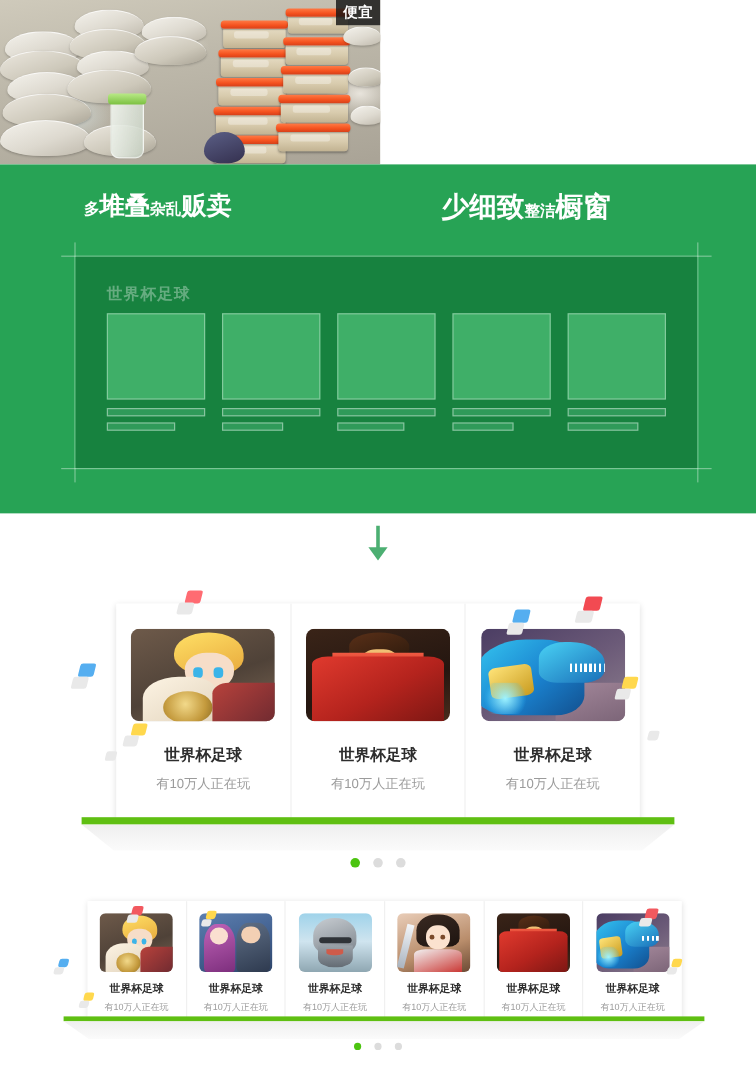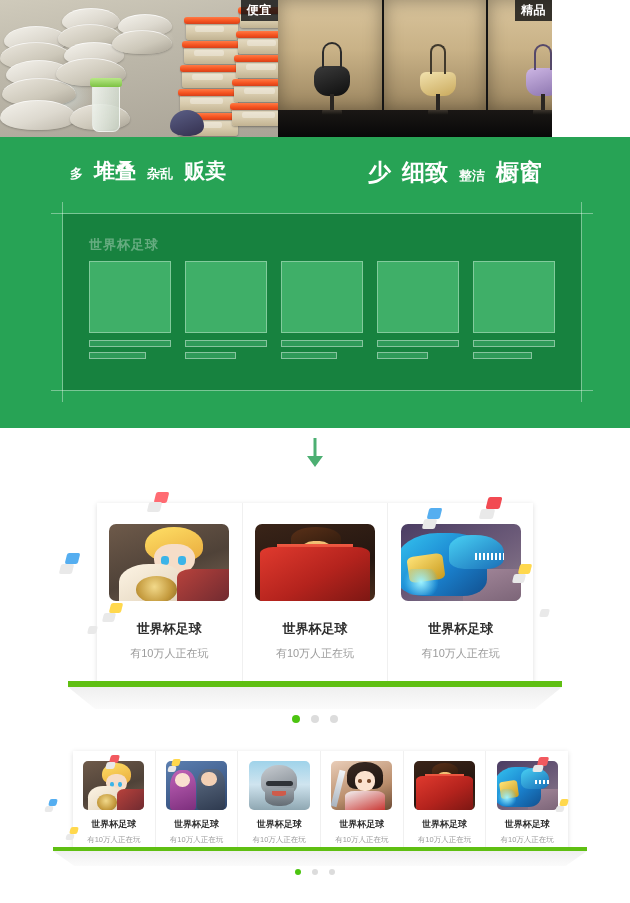--- a/index.html
+++ b/index.html
@@ -3,21 +3,21 @@
 <meta charset="utf-8">
 <style>
   * { box-sizing: border-box; margin: 0; padding: 0; }
   html, body {
     width: 630px; height: 903px;
     font-family: "Liberation Sans", "DejaVu Sans", sans-serif;
     background: #ffffff; overflow: hidden;
   }
 
   
-  .hero { position: relative; width: 552px; height: 137px; display: flex; }
+  .hero { position: relative; width: 630px; height: 137px; display: flex; }
   .hero-pane { position: relative; height: 137px; overflow: hidden; }
   .hero-left  { width: 317px; }
   .hero-right { width: 313px; }
 
   
   .photo-market {
     position: absolute; inset: 0;
     background:
       radial-gradient(ellipse 40px 26px at 300px 78px, #e8e4dc 0%, rgba(232,228,220,0) 70%),
       radial-gradient(ellipse 44px 30px at 60px 96px, #cfd6d2 0%, rgba(207,214,210,0) 72%),
@@ -94,21 +94,21 @@
   
   .green-band { position:relative; width:630px; height:291px; background:#27a355; overflow:hidden; }
 
   .slogans { position:relative; height:72px; }
   .slogan { position:absolute; color:#ffffff; white-space:nowrap; font-weight:bold; display:flex; align-items:baseline; }
   .slogan-left  { left:70px;  top:20px; }
   .slogan-right { left:368px; top:20px; }
   .s-sm  { font-size:13px; font-weight:bold; }
   .s-lg  { font-size:21px; font-weight:bold; }
   .s-xl  { font-size:23px; font-weight:bold; }
-  .slogan > span + span { margin-left: 11px; }
+  .slogan > span + span { margin-left: 0; }
 
   
   .wire-wrap { position:absolute; left:63px; top:77px; width:518px; height:176px; }
   .wire-panel { position:absolute; inset:0; background:#17823f; }
   .guide-v { position:absolute; top:-12px; bottom:-12px; width:1px; background:rgba(255,255,255,.38); }
   .guide-h { position:absolute; left:-12px; right:-12px; height:1px; background:rgba(255,255,255,.38); }
   .wire-title {
     position:absolute; left:26px; top:22px;
     color:rgba(255,255,255,.34); font-size:13px; font-weight:bold; letter-spacing:1px;
   }
@@ -303,52 +303,20 @@
       <div class="tub" style="left:232px; top:108px;width:58px; height:18px;"></div>
       <div class="jar" style="left:92px; top:84px; width:28px; height:48px;"></div>
       <div class="blue-obj" style="left:170px; top:110px;"></div>
       <div class="bowl" style="left:286px; top:22px; width:32px; height:16px;"></div>
       <div class="bowl d" style="left:290px; top:56px; width:30px; height:16px;"></div>
       <div class="bowl" style="left:292px; top:88px; width:28px; height:16px;"></div>
     </div>
     <div class="hero-tag tag-left">便宜</div>
   </div>
 
-  <div class="hero-pane hero-right">
-    <div class="photo-boutique">
-      <div class="b-wall" style="left:0;   width:104px;"></div>
-      <div class="b-wall" style="left:106px; width:102px;"></div>
-      <div class="b-wall" style="left:210px; width:103px;"></div>
-      <div class="b-sep" style="left:104px;"></div>
-      <div class="b-sep" style="left:208px;"></div>
-      <div class="b-floor"></div>
-
-      <div class="bag" style="left:36px; top:66px; width:36px; height:30px;
-           background:linear-gradient(160deg,#3b3b3b,#0e0e0e);
-           border-radius:10px 10px 14px 14px;"></div>
-      <div class="bag-handle" style="left:44px; top:42px; width:20px; height:26px; border-color:#2b2b2b;"></div>
-      <div class="bag-stand" style="left:52px; top:94px; height:18px;"></div>
-      <div class="bag-base" style="left:44px; top:110px;"></div>
-
-      <div class="bag" style="left:142px; top:72px; width:36px; height:24px;
-           background:linear-gradient(160deg,#f2e2ae,#c9a95c);
-           border-radius:6px 6px 12px 12px;"></div>
-      <div class="bag-handle" style="left:152px; top:44px; width:16px; height:30px; border-color:#40392c;"></div>
-      <div class="bag-stand" style="left:158px; top:94px; height:18px;"></div>
-      <div class="bag-base" style="left:150px; top:110px;"></div>
-
-      <div class="bag" style="left:248px; top:68px; width:34px; height:28px;
-           background:linear-gradient(160deg,#cdb6e4,#8a73ad);
-           border-radius:8px 8px 12px 12px;"></div>
-      <div class="bag-handle" style="left:256px; top:44px; width:18px; height:26px; border-color:#55486a;"></div>
-      <div class="bag-stand" style="left:263px; top:94px; height:18px;"></div>
-      <div class="bag-base" style="left:255px; top:110px;"></div>
-    </div>
-    <div class="hero-tag tag-right">精品</div>
-  </div>
 </div>
 
 <div class="green-band">
 
   <div class="slogans">
     <div class="slogan slogan-left">
       <span class="s-sm">多</span>
       <span class="s-lg">堆叠</span>
       <span class="s-sm">杂乱</span>
       <span class="s-lg">贩卖</span>

